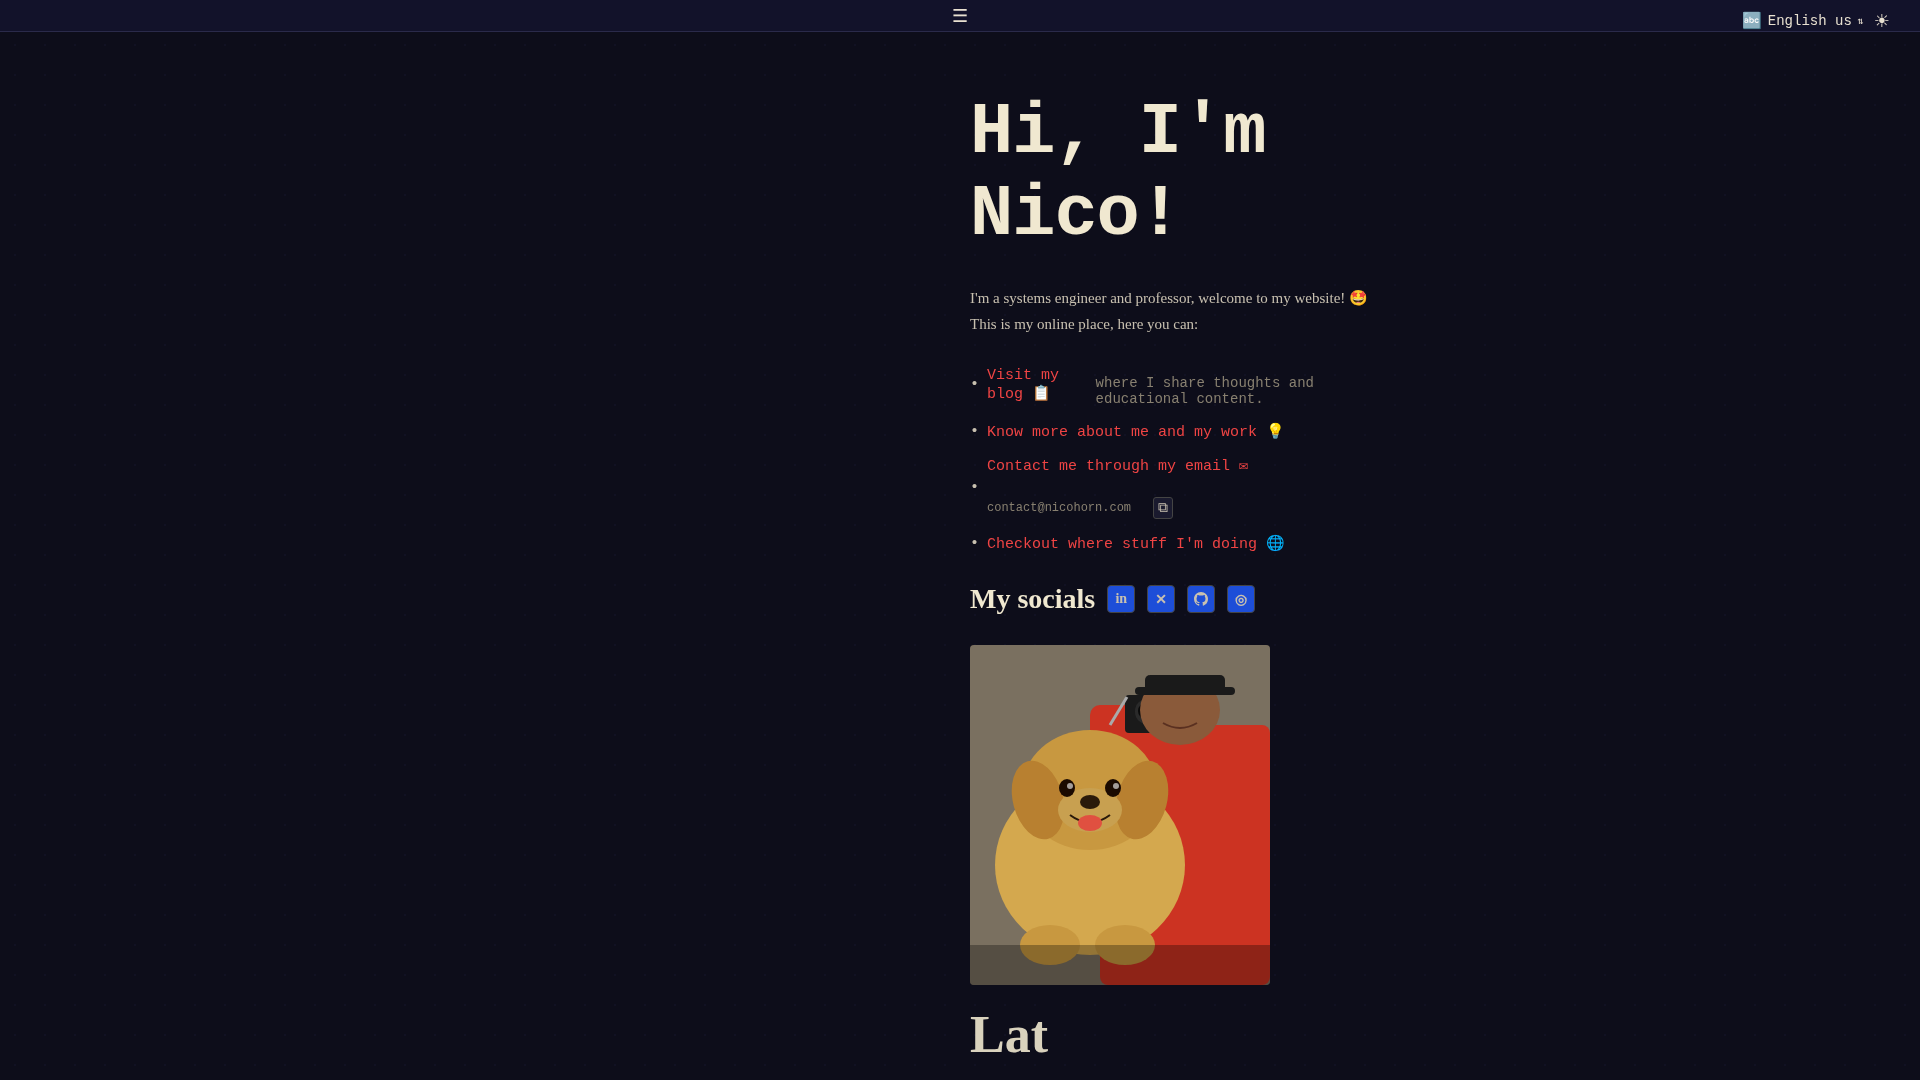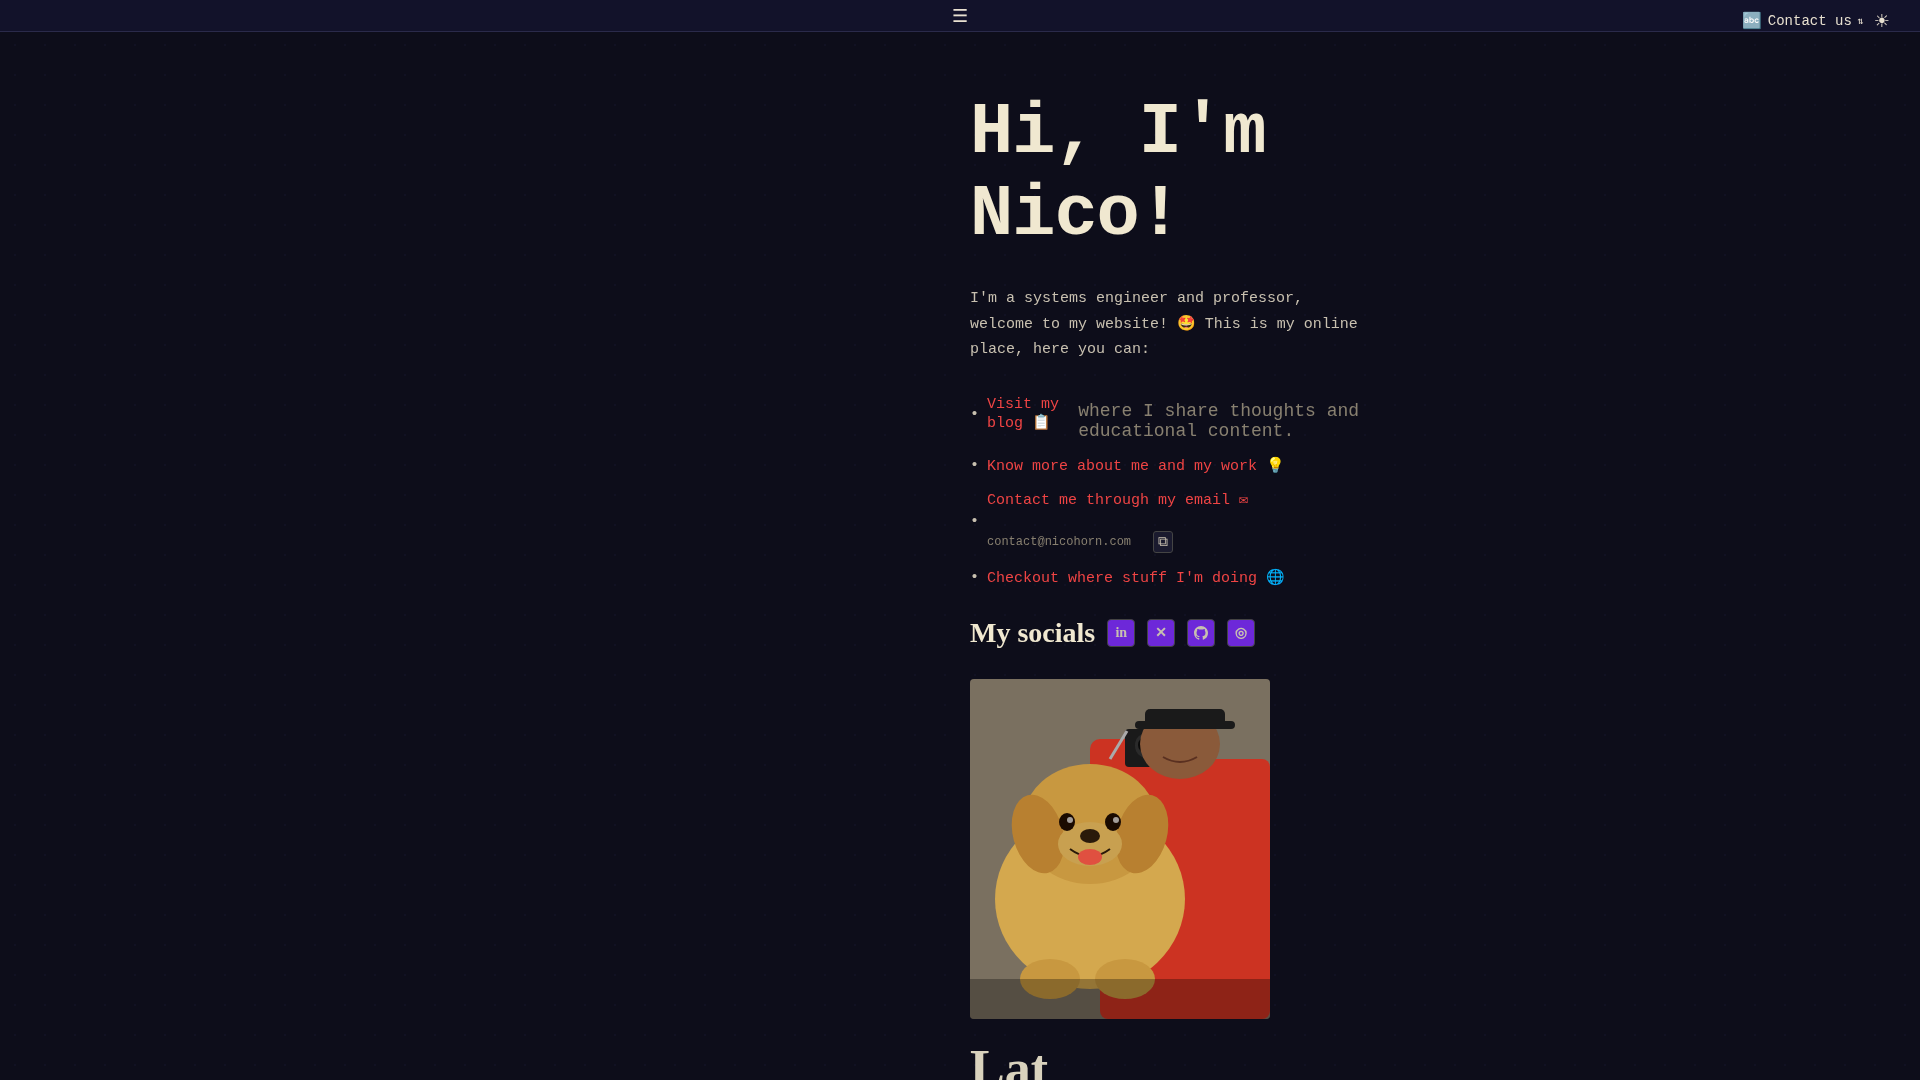--- a/index.html
+++ b/index.html
@@ -91,21 +91,21 @@
       letter-spacing: -1px;
     }
 
     
     .hero-description {
       font-size: 15px;
       line-height: 1.7;
       color: #c8c0b0;
       max-width: 520px;
       margin-bottom: 25px;
-      font-family: Liberation Mono, monospace;
+      font-family: Liberation Serif, serif;
     }
 
     
     .feature-list {
       list-style: none;
       margin-bottom: 30px;
     }
 
     .feature-list li {
       margin-bottom: 15px;
@@ -123,21 +123,21 @@
 
     .feature-list li a,
     .feature-list li .link-text {
       color: #ef4444;
       text-decoration-color: #e8d090;
       cursor: pointer;
     }
 
     .feature-list li .secondary-text {
       color: #888070;
-      font-size: 18px;
+      font-size: 14px;
       margin-top: 13px;
     }
 
     .email-container {
       display: flex;
       align-items: center;
       gap: 22px;
       flex-wrap: wrap;
     }
 
@@ -183,21 +183,21 @@
       height: 28px;
       border: 1px solid #444;
       border-radius: 4px;
       display: flex;
       align-items: center;
       justify-content: center;
       cursor: pointer;
       color: #c8c0b0;
       font-size: 14px;
       font-weight: bold;
-      background: #6d28d9;
+      background: #1d4ed8;
     }
 
     
     .photo-container {
       margin-top: 20px;
       width: 300px;
       height: 340px;
       border-radius: 4px;
       overflow: hidden;
       background: #2a2020;
@@ -242,21 +242,21 @@
 </head>
 <body>
 
 <nav class="top-nav">
   <span class="hamburger-icon">☰</span>
 </nav>
 
 <div class="top-right-controls">
   <button class="language-selector">
     <span class="translate-icon">🔤</span>
-    <span>Contact us</span>
+    <span>English us</span>
     <span class="chevron-icon">⇅</span>
   </button>
   <button class="theme-toggle">
     <span>☀</span>
   </button>
 </div>
 
 <main class="main-content">
 
   <h1 class="hero-title">Hi, I'm Nico!</h1>

